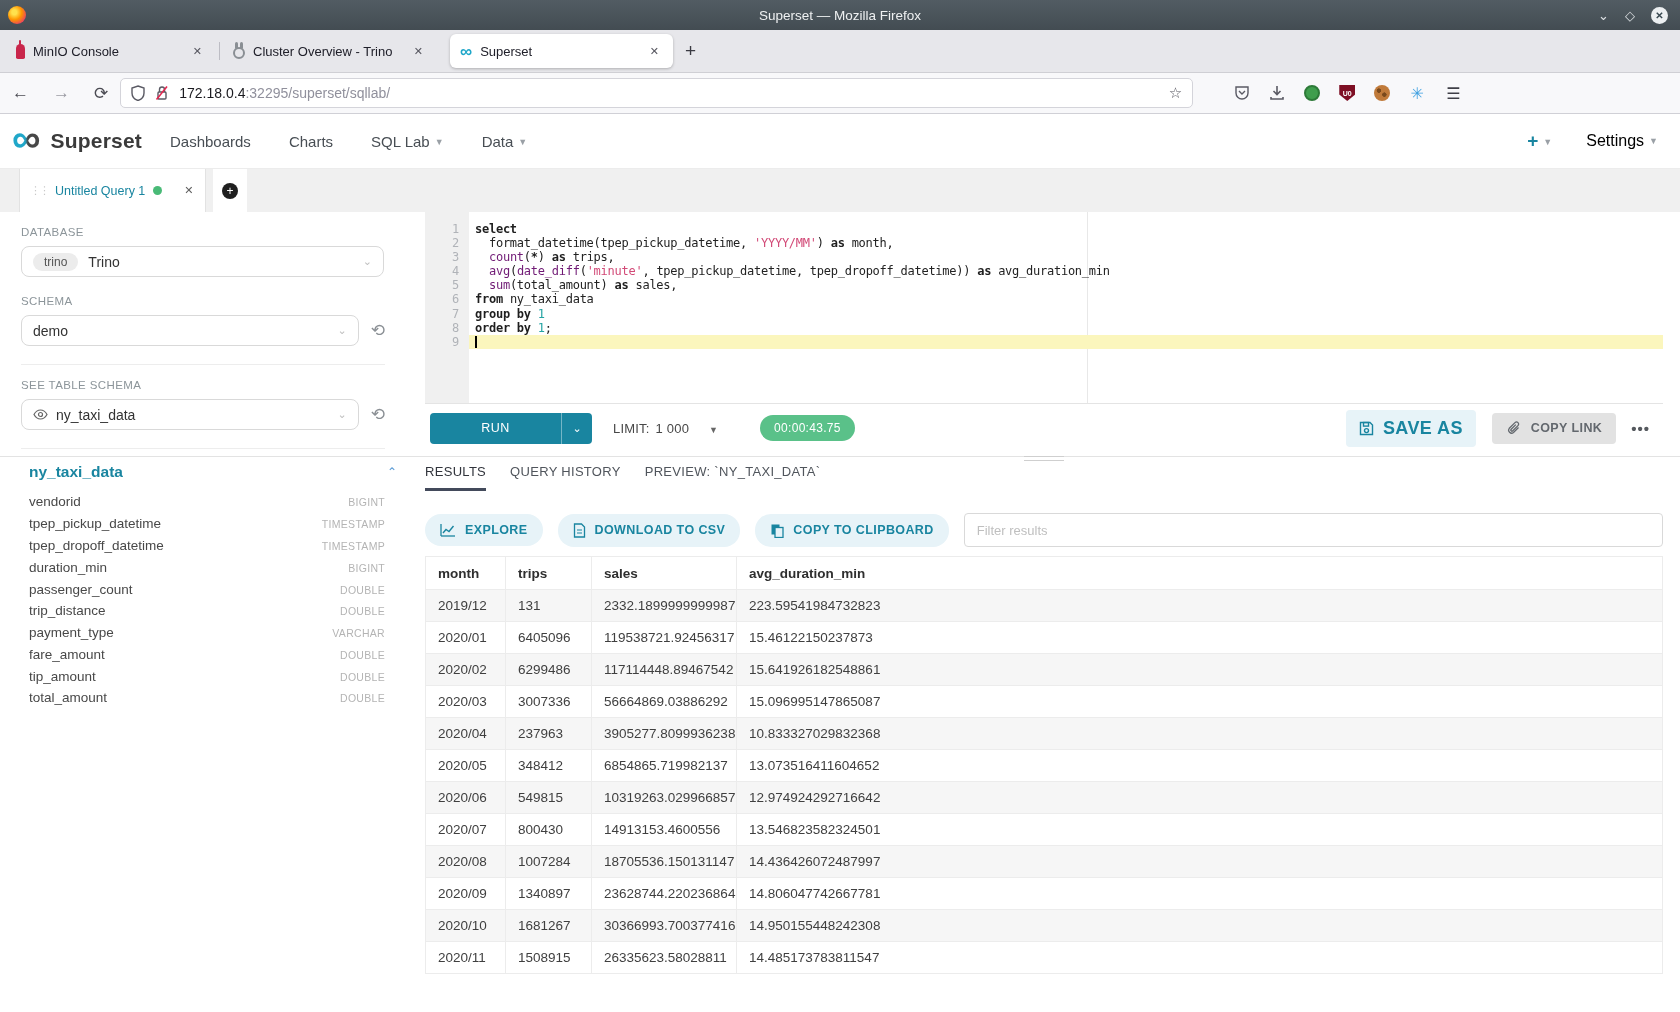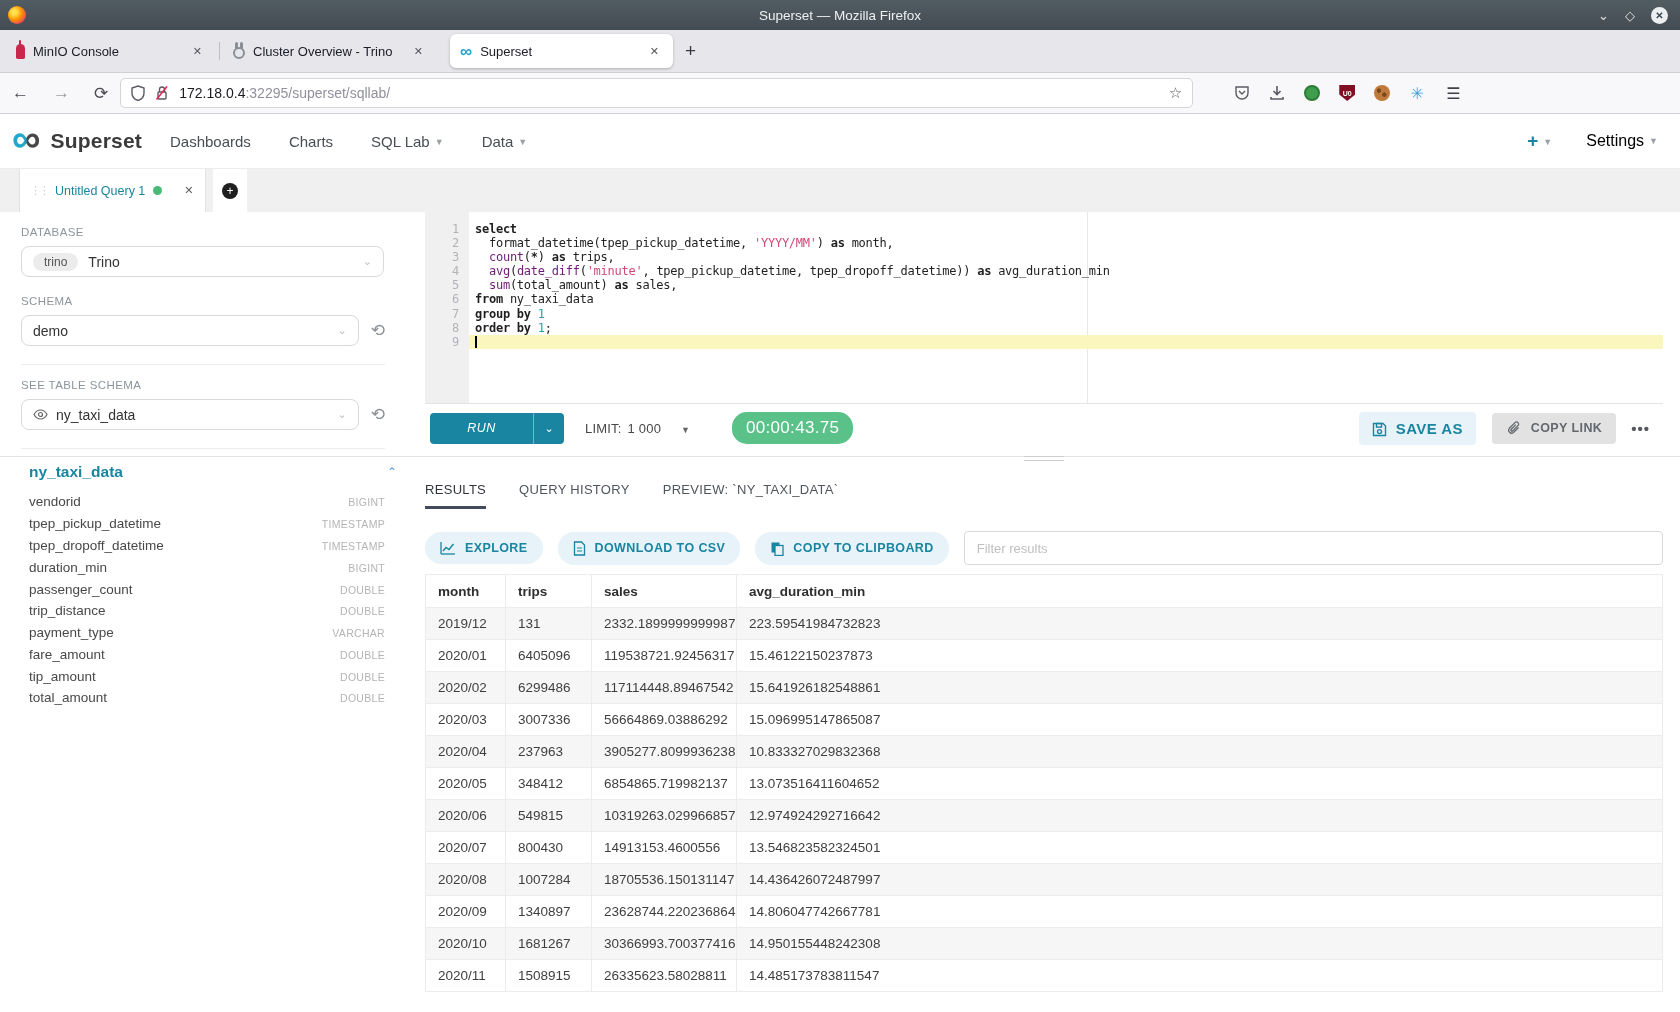--- a/index.html
+++ b/index.html
@@ -114,42 +114,42 @@
   .tk-f { color:#701a75; }
   .tk-s { color:#d24a77; }
   .tk-n { color:#23a3a3; }
   .tk-p { color:#222; }
   .cursor { display:inline-block; width:1.5px; height:12px; background:#000; vertical-align:-2px; }
 
   
   .runbar { height:49px; border-top:1px solid #e4e4e4; display:flex; align-items:center;
     padding:0 13px 0 5px; }
   .runbtn { display:flex; height:31px; border-radius:4px; overflow:hidden; background:#1985a0; color:#fff; }
-  .run-main { width:104px; display:flex; align-items:center; justify-content:center;
-    font-size:12.5px; letter-spacing:.5px; border-right:1px solid rgba(255,255,255,.4);font-style:italic; }
+  .run-main { width:132px; display:flex; align-items:center; justify-content:center;
+    font-size:12.5px; letter-spacing:.5px; border-right:1px solid rgba(255,255,255,.4); }
   .run-caret { width:30px; display:flex; align-items:center; justify-content:center; font-size:11px; }
   .limit { margin-left:21px; font-size:13px; color:#484848; letter-spacing:.2px; }
   .limit b { font-weight:normal; margin-left:6px; }
   .limit-caret { color:#666; font-size:9px; margin-left:16px; }
-  .timer { margin-left:42px; background:#5ac189; color:#fff; font-size:17px; border-radius:15px;
+  .timer { margin-left:42px; background:#5ac189; color:#fff; font-size:12px; border-radius:15px;
     padding:6px 14px; letter-spacing:.3px; }
-  .saveas { margin-left:auto; display:flex; align-items:flex-end; gap:9px; background:#e7f3f8; color:#1985a0;
-    font-size:15px; font-weight:bold; letter-spacing:.4px; padding:8px 13px; border-radius:4px; }
+  .saveas { margin-left:auto; display:flex; align-items:center; gap:9px; background:#e7f3f8; color:#1985a0;
+    font-size:18px; font-weight:bold; letter-spacing:.4px; padding:8px 13px; border-radius:4px; }
   .copylink { margin-left:16px; display:flex; align-items:center; gap:9px; background:#e2e2e2; color:#63686e;
     font-size:12.5px; font-weight:bold; letter-spacing:.4px; padding:8px 14px; border-radius:4px; }
   .dots { margin-left:15px; color:#55595e; font-size:15px; font-weight:bold; letter-spacing:1px; }
 
   
   .split-divider { height:10px; position:relative; }
   .split-divider .line { position:absolute; top:4px; left:-433px; right:-17px; height:1px; background:#e3e3e3; }
   .drag-handle { position:absolute; top:1px; left:50%; transform:translateX(-50%); width:40px; }
   .drag-handle i { display:block; height:1.5px; background:#cfcfcf; margin:2.5px 0; }
 
   .south { flex:1; display:flex; flex-direction:column; overflow:hidden; }
-  .stabs { display:flex; gap:33px; margin-top:20px; }
+  .stabs { display:flex; gap:24px; margin-top:2px; }
   .stab { font-size:13px; color:#50555c; letter-spacing:.3px; padding-bottom:9px; border-bottom:3px solid transparent; }
   .stab.active { color:#31343c; border-bottom-color:#434a5b; }
   .actions { display:flex; align-items:center; margin-top:22px; }
   .actbtn { display:flex; align-items:center; gap:9px; background:#e7f3f8; color:#1985a0; font-size:12.5px;
     font-weight:bold; letter-spacing:.4px; padding:9px 15px; border-radius:16px; margin-right:15px; }
   .filter-input { flex:1; height:34px; border:1px solid #d9d9d9; border-radius:4px; font-size:13px;
     padding:0 12px; color:#333; font-family:"Liberation Sans",sans-serif; }
   .filter-input::placeholder { color:#bfbfbf; }
   .rowcount { font-size:14px; color:#333; margin-top:17px; }
   .results-table { border-collapse:collapse; width:100%; margin-top:9px; table-layout:fixed; }

